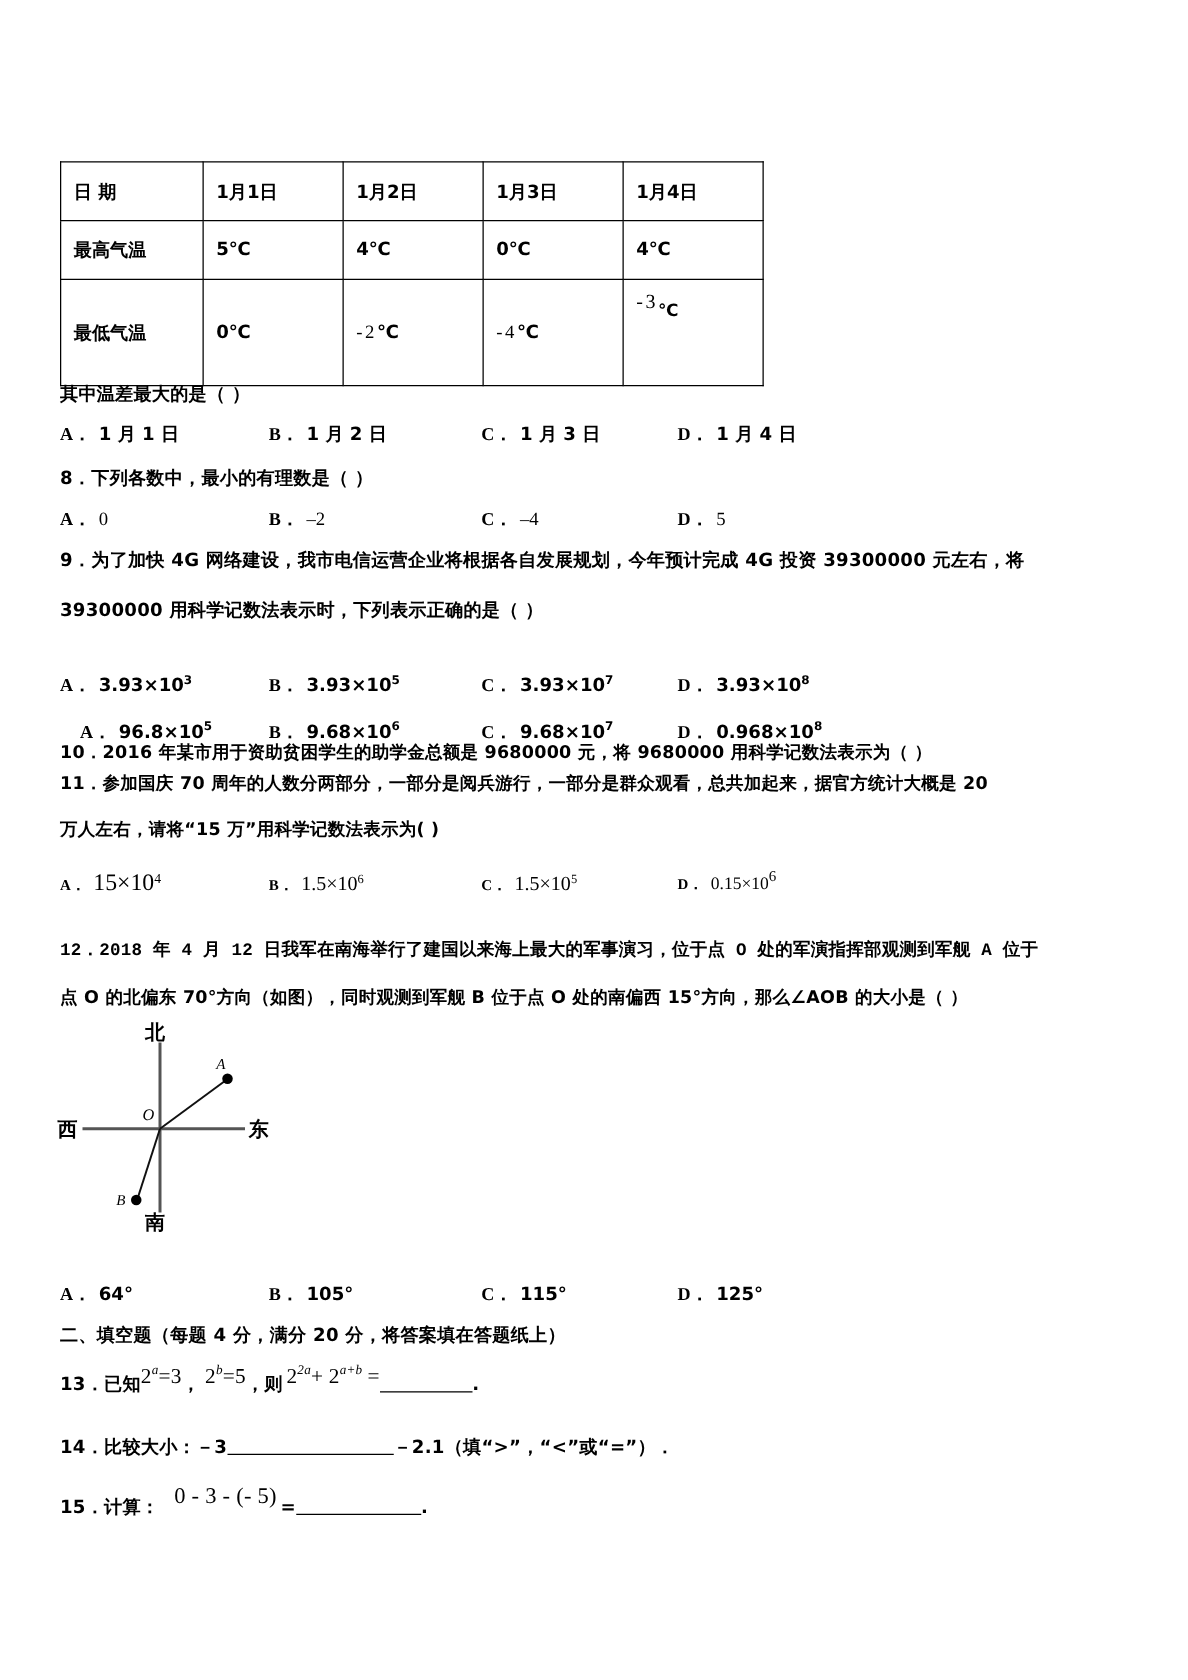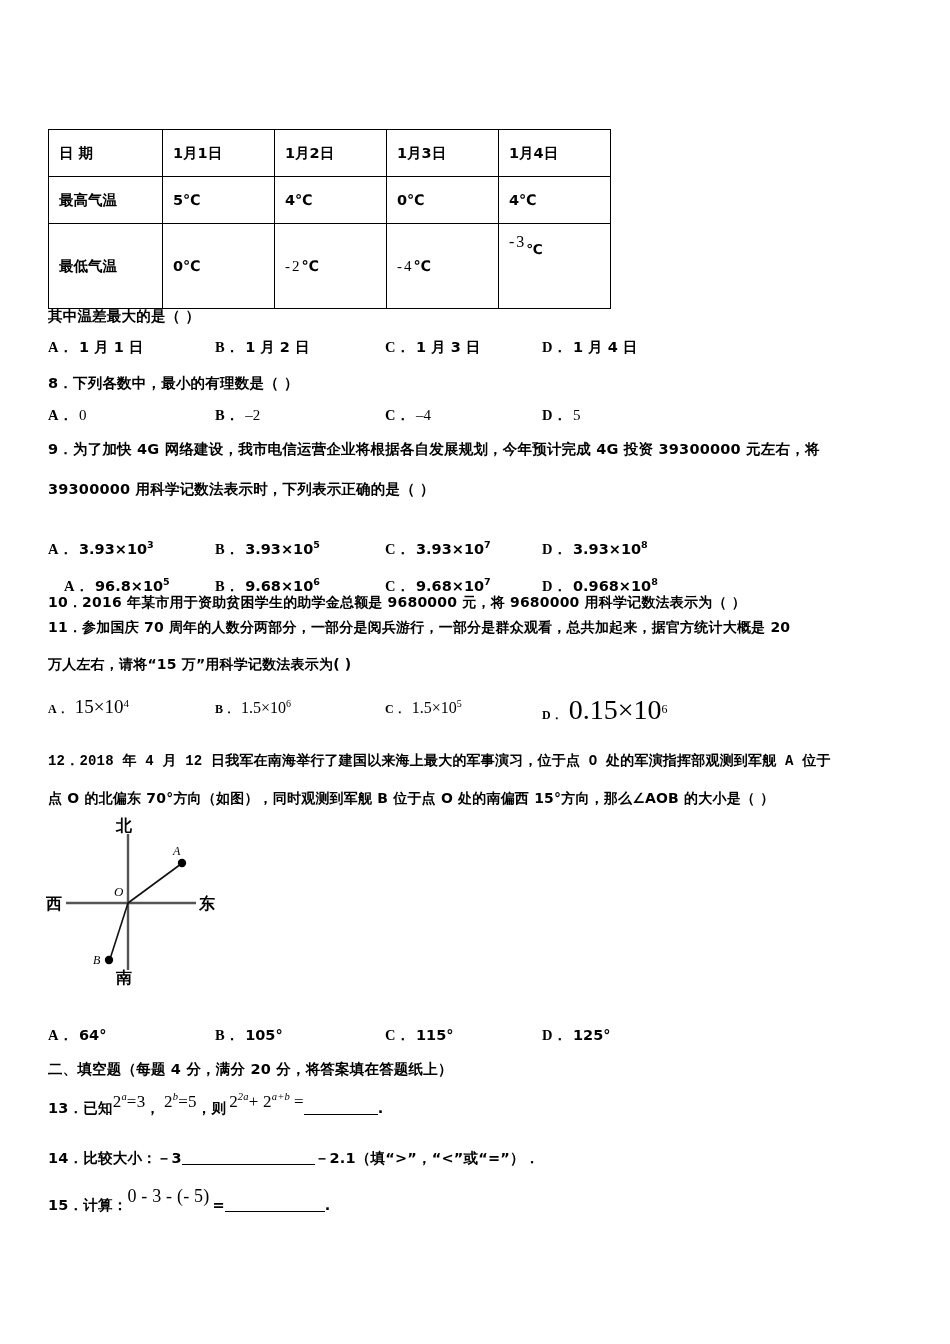--- a/index.html
+++ b/index.html
@@ -240,21 +240,21 @@
     <div class="opt" style="left:0px; top:6px;">
       <span class="lbl" style="font-size:12px;">A．</span><span class="val mathrun" style="font-size:19px;">15×10</span><sup class="mathrun" style="font-size:11px; vertical-align:super;">4</sup>
     </div>
     <div class="opt" style="left:167px; top:8px;">
       <span class="lbl" style="font-size:12px;">B．</span><span class="val mathrun" style="font-size:16px;">1.5×10</span><sup class="mathrun" style="font-size:10px; vertical-align:super;">6</sup>
     </div>
     <div class="opt" style="left:337px; top:8px;">
       <span class="lbl" style="font-size:12px;">C．</span><span class="val mathrun" style="font-size:16px;">1.5×10</span><sup class="mathrun" style="font-size:10px; vertical-align:super;">5</sup>
     </div>
     <div class="opt" style="left:494px; top:4px;">
-      <span class="lbl" style="font-size:12px;">D．</span><span class="val mathrun" style="font-size:28px;">0.15×10</span><sup class="mathrun" style="font-size:12px; vertical-align:super;">6</sup>
+      <span class="lbl" style="font-size:12px;">D．</span><span class="val mathrun" style="font-size:14px;">0.15×10</span><sup class="mathrun" style="font-size:12px; vertical-align:super;">6</sup>
     </div>
   </div>
 
   <div class="q-line" style="left:48px; top:752px; font-size:14px;font-family:Liberation Mono, monospace;">
     <span>12．</span><span>2018 年 4 月 12 日我军在南海举行了建国以来海上最大的军事演习，位于点 O 处的军演指挥部观测到军舰 A 位于</span>
   </div>
   <div class="q-line" style="left:48px; top:789px; font-size:14px;">点 O 的北偏东 70°方向（如图），同时观测到军舰 B 位于点 O 处的南偏西 15°方向，那么∠AOB 的大小是（     ）</div>
 
   <div class="figure-box">
     <svg width="172" height="172" viewBox="0 0 172 172" xmlns="http://www.w3.org/2000/svg">
@@ -297,16 +297,16 @@
 
   <div class="q-line" style="left:48px; top:1096px;">
     <span>13．</span><span>已知</span><span class="mathrun" style="font-size:17px; position:relative; top:-6px;"><span>2</span><sup style="font-style:italic;">a</sup><span>=3</span></span><span>，</span><span class="mathrun" style="font-size:17px; position:relative; top:-6px; margin-left:4px;"><span>2</span><sup style="font-style:italic;">b</sup><span>=5</span></span><span>，</span><span>则</span><span class="mathrun" style="font-size:17px; position:relative; top:-6px; margin-left:3px;"><span>2</span><sup style="font-style:italic;">2a</sup><span>+ 2</span><sup style="font-style:italic;">a+b</sup><span style="margin-left:4px;">=</span></span><span class="blank-line" style="width:74px;"></span><span>.</span>
   </div>
 
   <div class="q-line" style="left:48px; top:1149px;">
     <span>14．</span><span>比较大小：－3</span><span class="blank-line" style="width:133px;"></span><span>－2.1（填“&gt;”，“&lt;”或“=”）．</span>
   </div>
 
   <div class="q-line" style="left:48px; top:1192px;">
-    <span>15．</span><span>计算：</span><span class="mathrun" style="font-size:18px; position:relative; top:-8px; margin-left:0;">0 - 3 - (- 5)</span><span style="margin-left:3px;">=</span><span class="blank-line" style="width:100px;"></span><span>.</span>
+    <span>15．</span><span>计算：</span><span class="mathrun" style="font-size:18px; position:relative; top:-8px; margin-left:12px;">0 - 3 - (- 5)</span><span style="margin-left:3px;">=</span><span class="blank-line" style="width:100px;"></span><span>.</span>
   </div>
 
 </div>
 
 </body></html>

